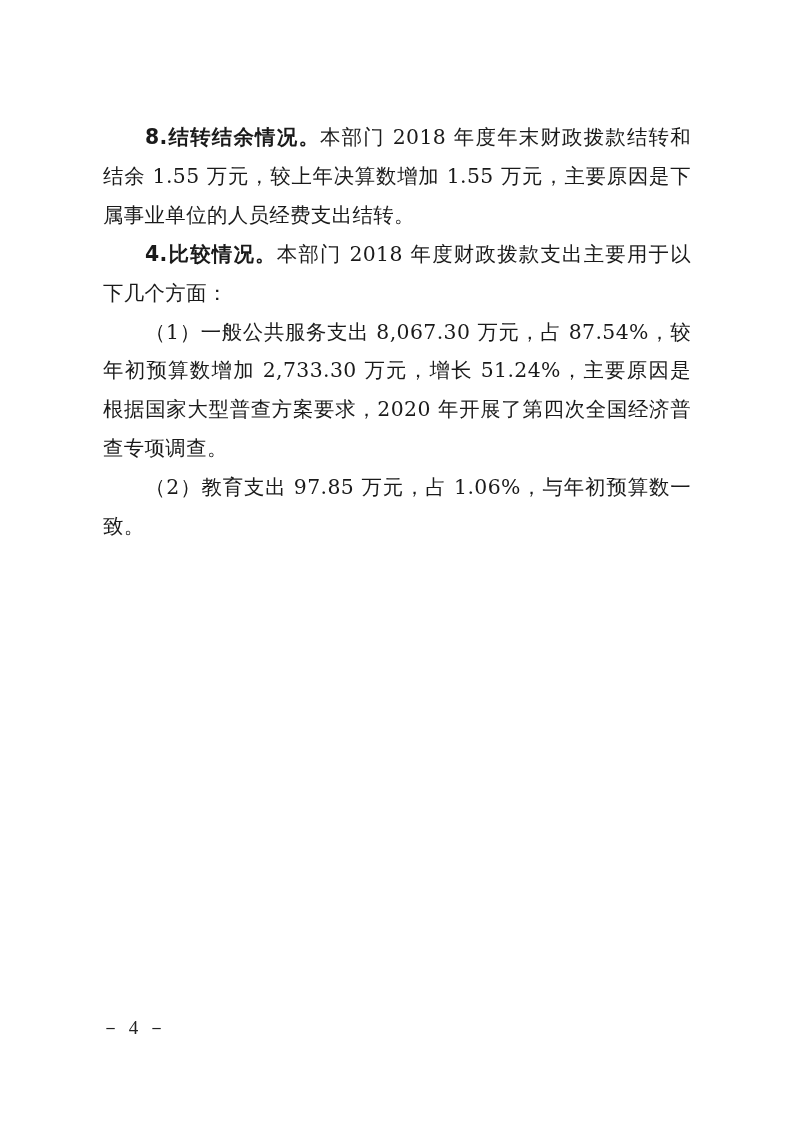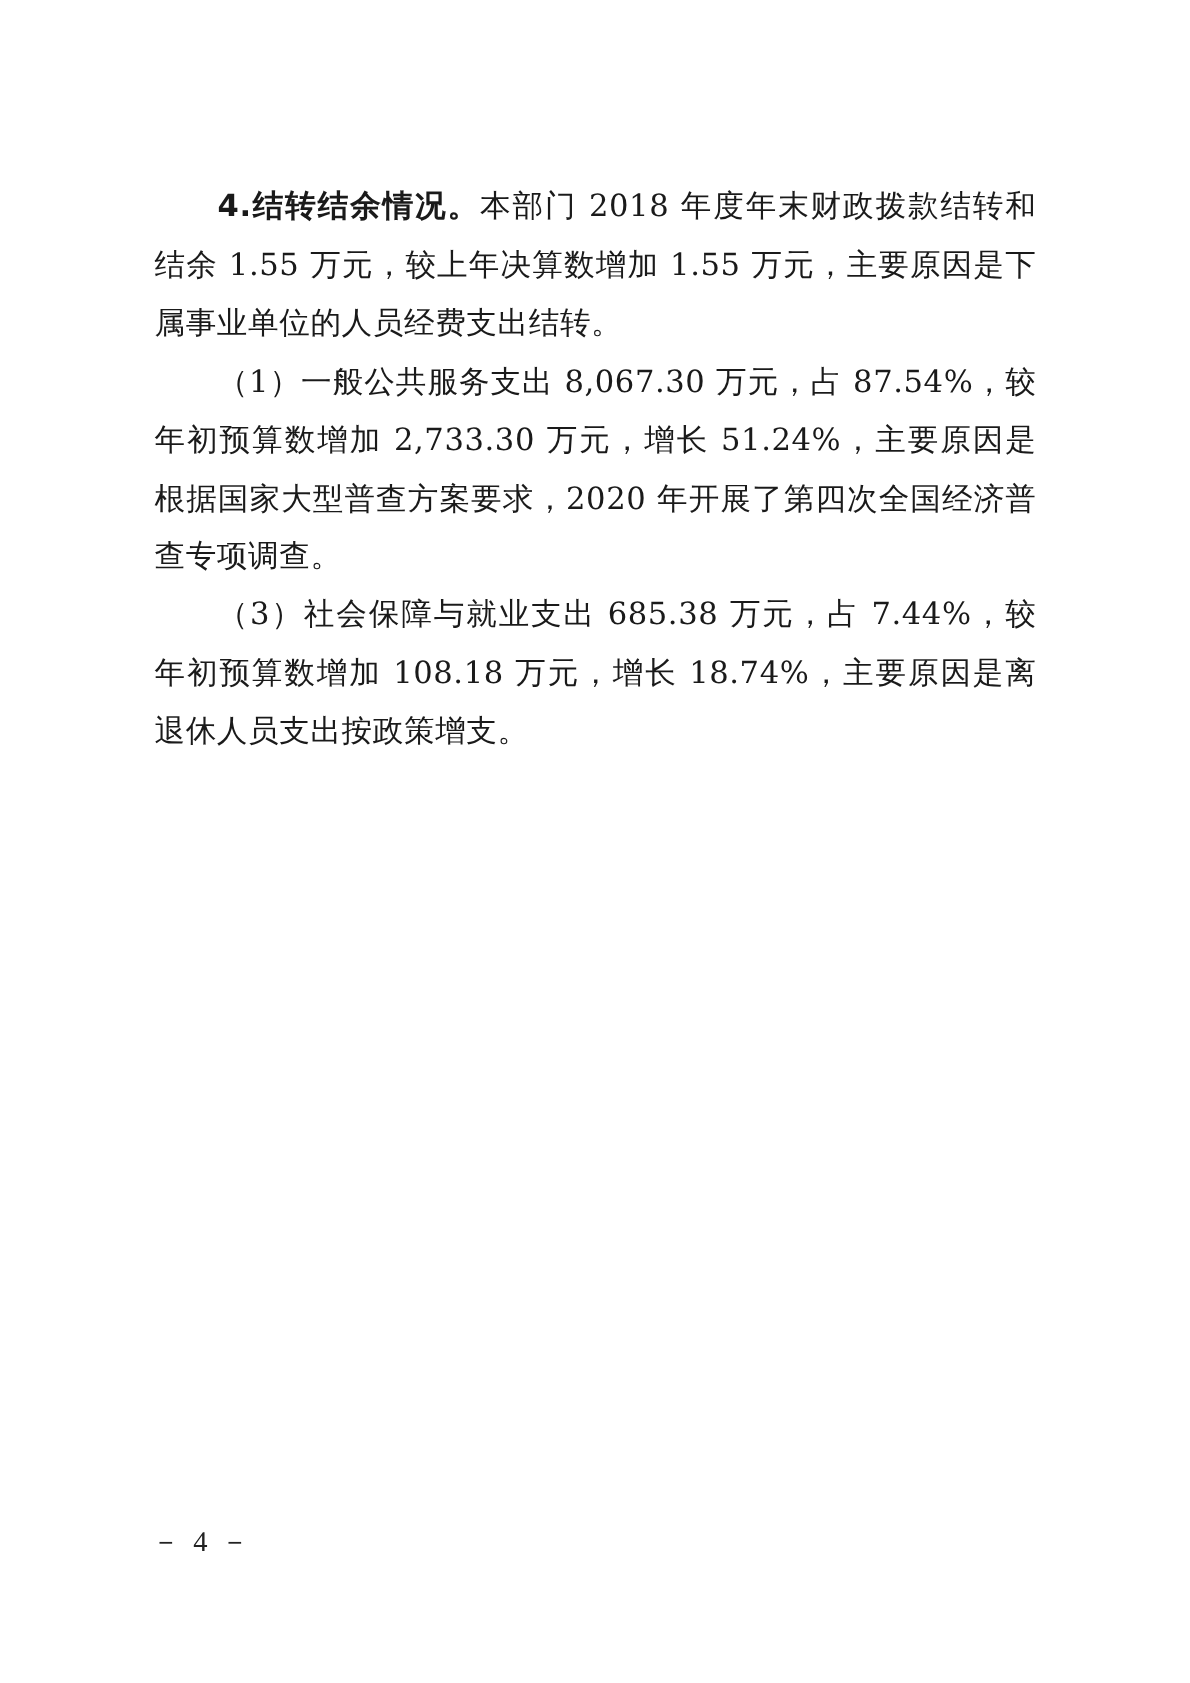--- a/index.html
+++ b/index.html
@@ -45,23 +45,26 @@
     font-family: "Liberation Serif", "DejaVu Serif", serif;
     color: #222;
     letter-spacing: 2px;
   }
 </style>
 </head>
 <body>
 
 <div class="page">
   <p class="para indent">
-    <span class="bold">4.结转结余情况。</span><span>本部门 2018 年度年末财政拨款结转和结余 1.55 万元，较上年决算数增加 1.55 万元，主要原因是下属事业单位的人员经费支出结转。</span>
+    <span class="bold">8.结转结余情况。</span><span>本部门 2018 年度年末财政拨款结转和结余 1.55 万元，较上年决算数增加 1.55 万元，主要原因是下属事业单位的人员经费支出结转。</span>
+  </p>
+  <p class="para indent">
+    <span class="bold">4.比较情况。</span><span>本部门 2018 年度财政拨款支出主要用于以下几个方面：</span>
   </p>
   <p class="para indent">
     <span>（1）一般公共服务支出 8,067.30 万元，占 87.54%，较年初预算数增加 2,733.30 万元，增长 51.24%，主要原因是根据国家大型普查方案要求，2020 年开展了第四次全国经济普查专项调查。</span>
   </p>
   <p class="para indent">
-    <span>（3）社会保障与就业支出 685.38 万元，占 7.44%，较年初预算数增加 108.18 万元，增长 18.74%，主要原因是离退休人员支出按政策增支。</span>
+    <span>（2）教育支出 97.85 万元，占 1.06%，与年初预算数一致。</span>
   </p>
 </div>
 
 <div class="footer">－ 4 －</div>
 
 </body></html>

